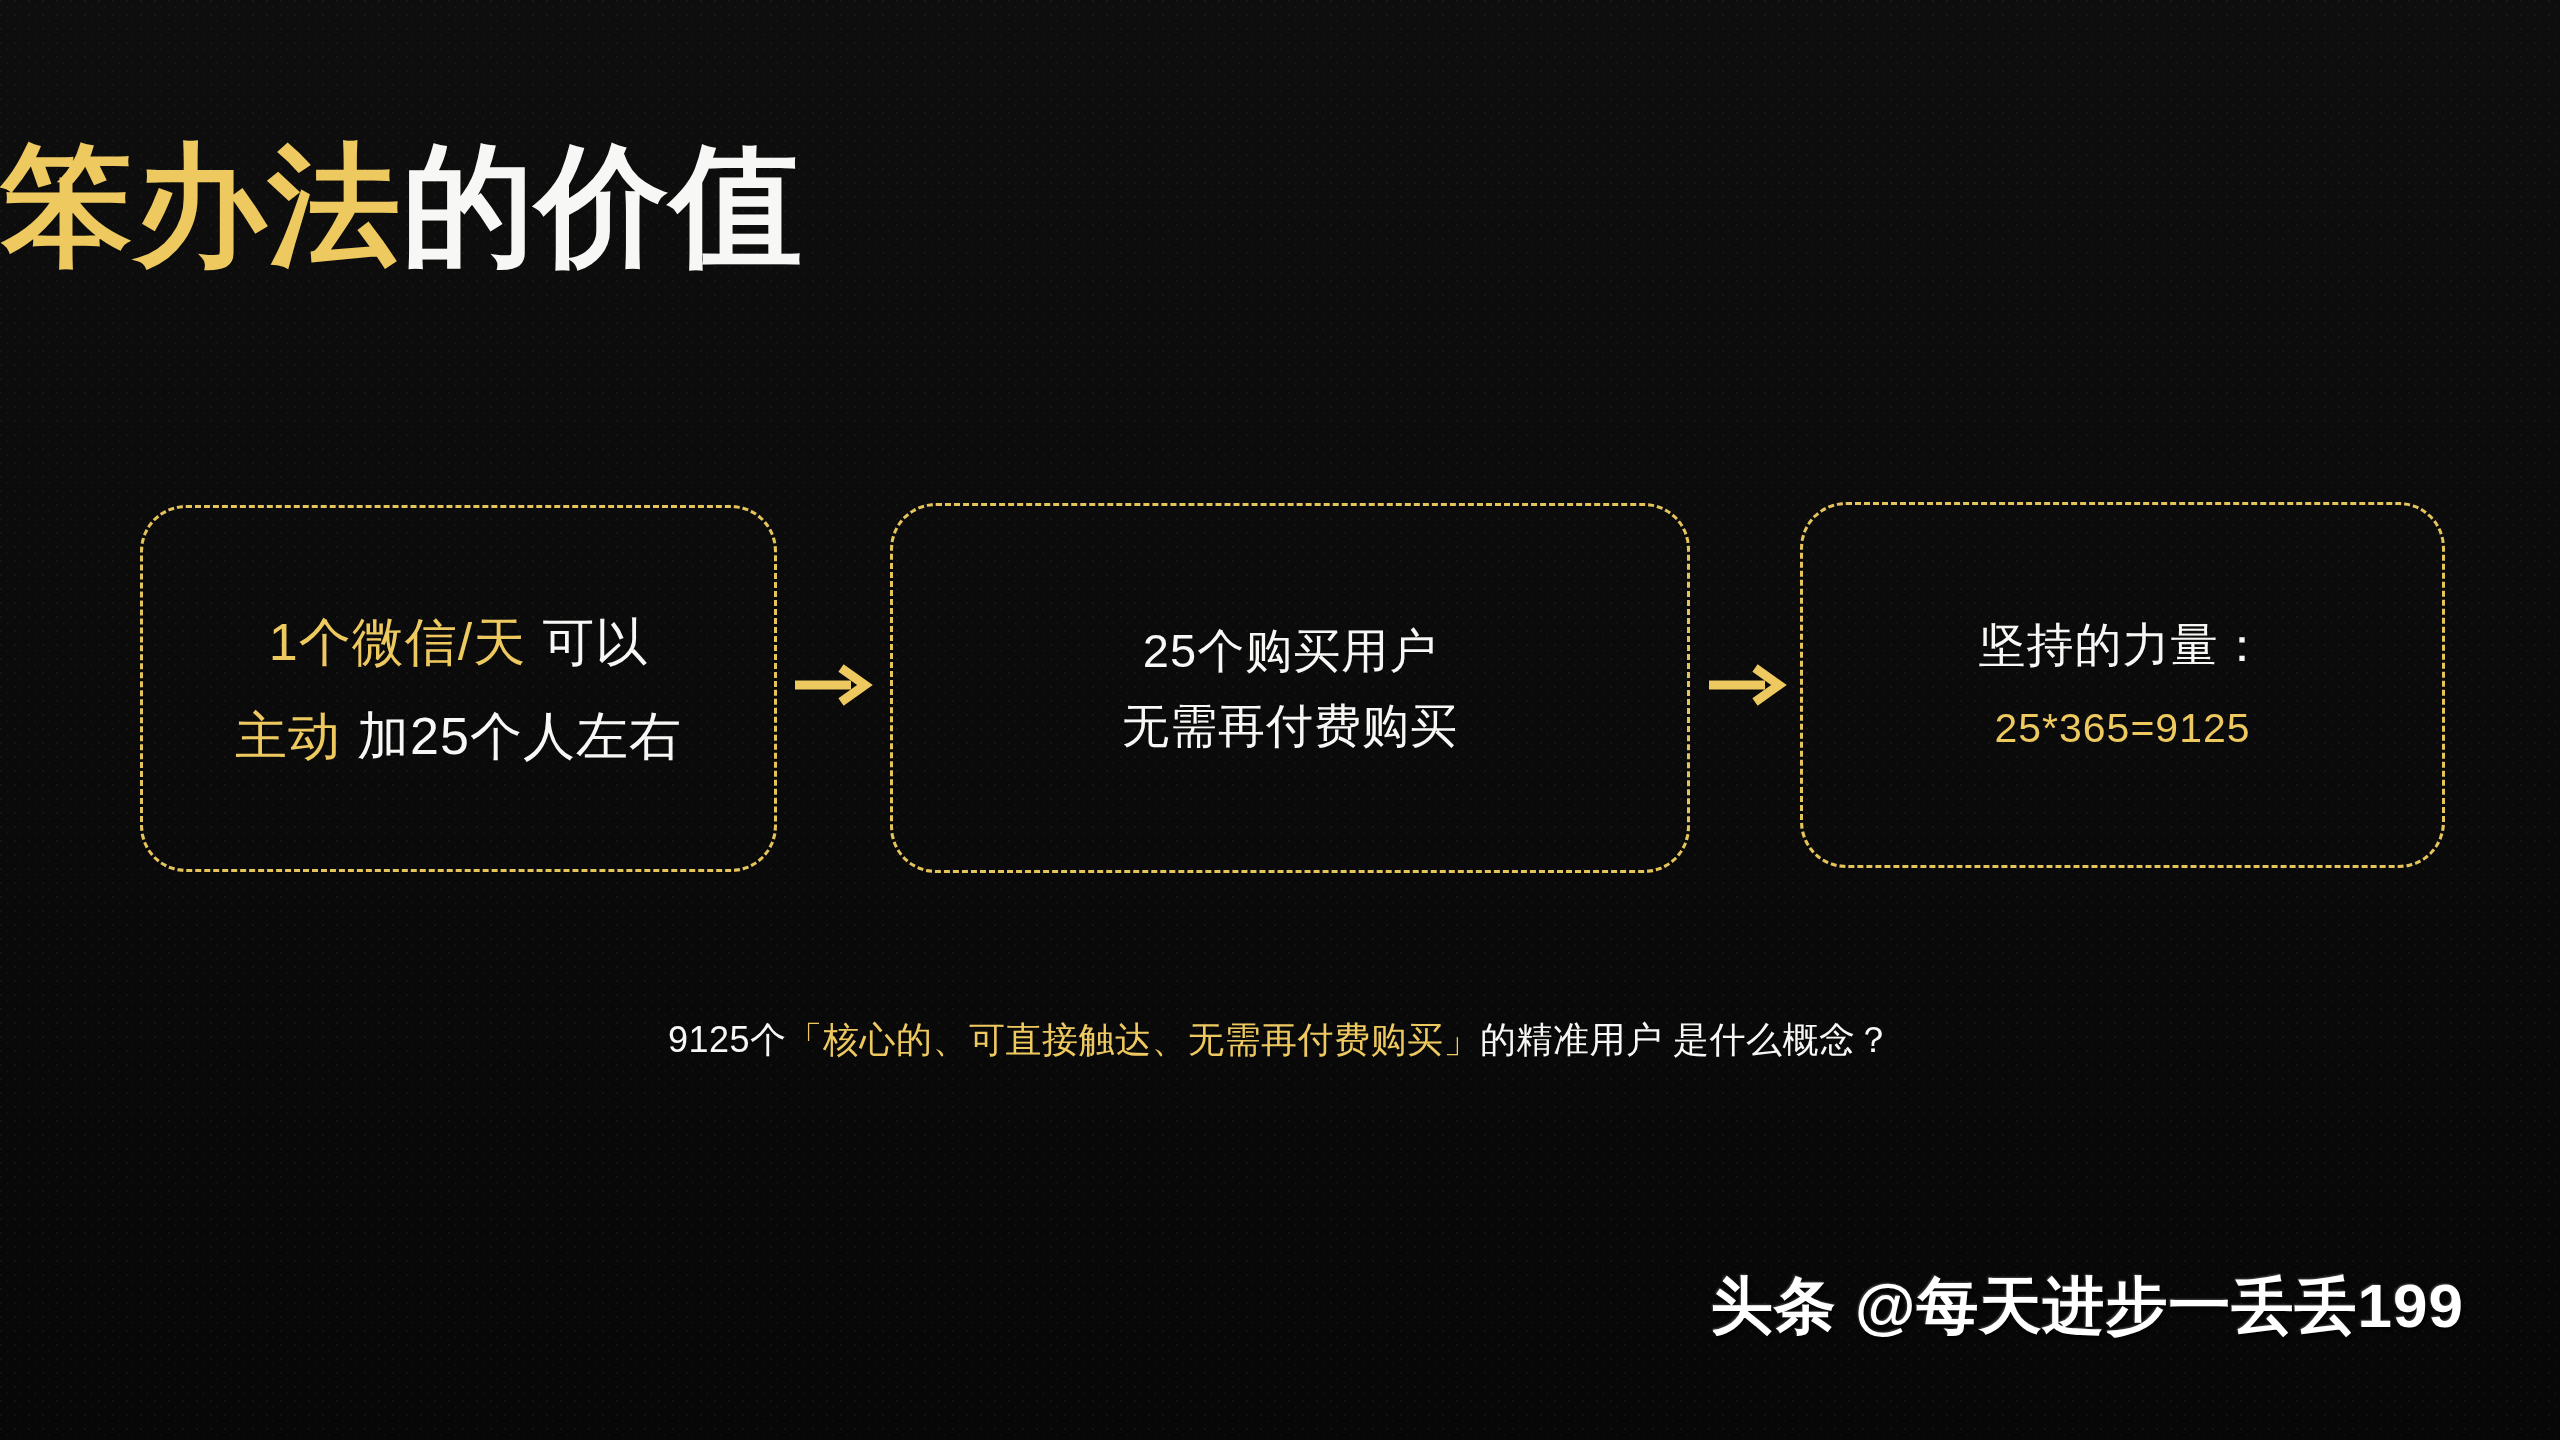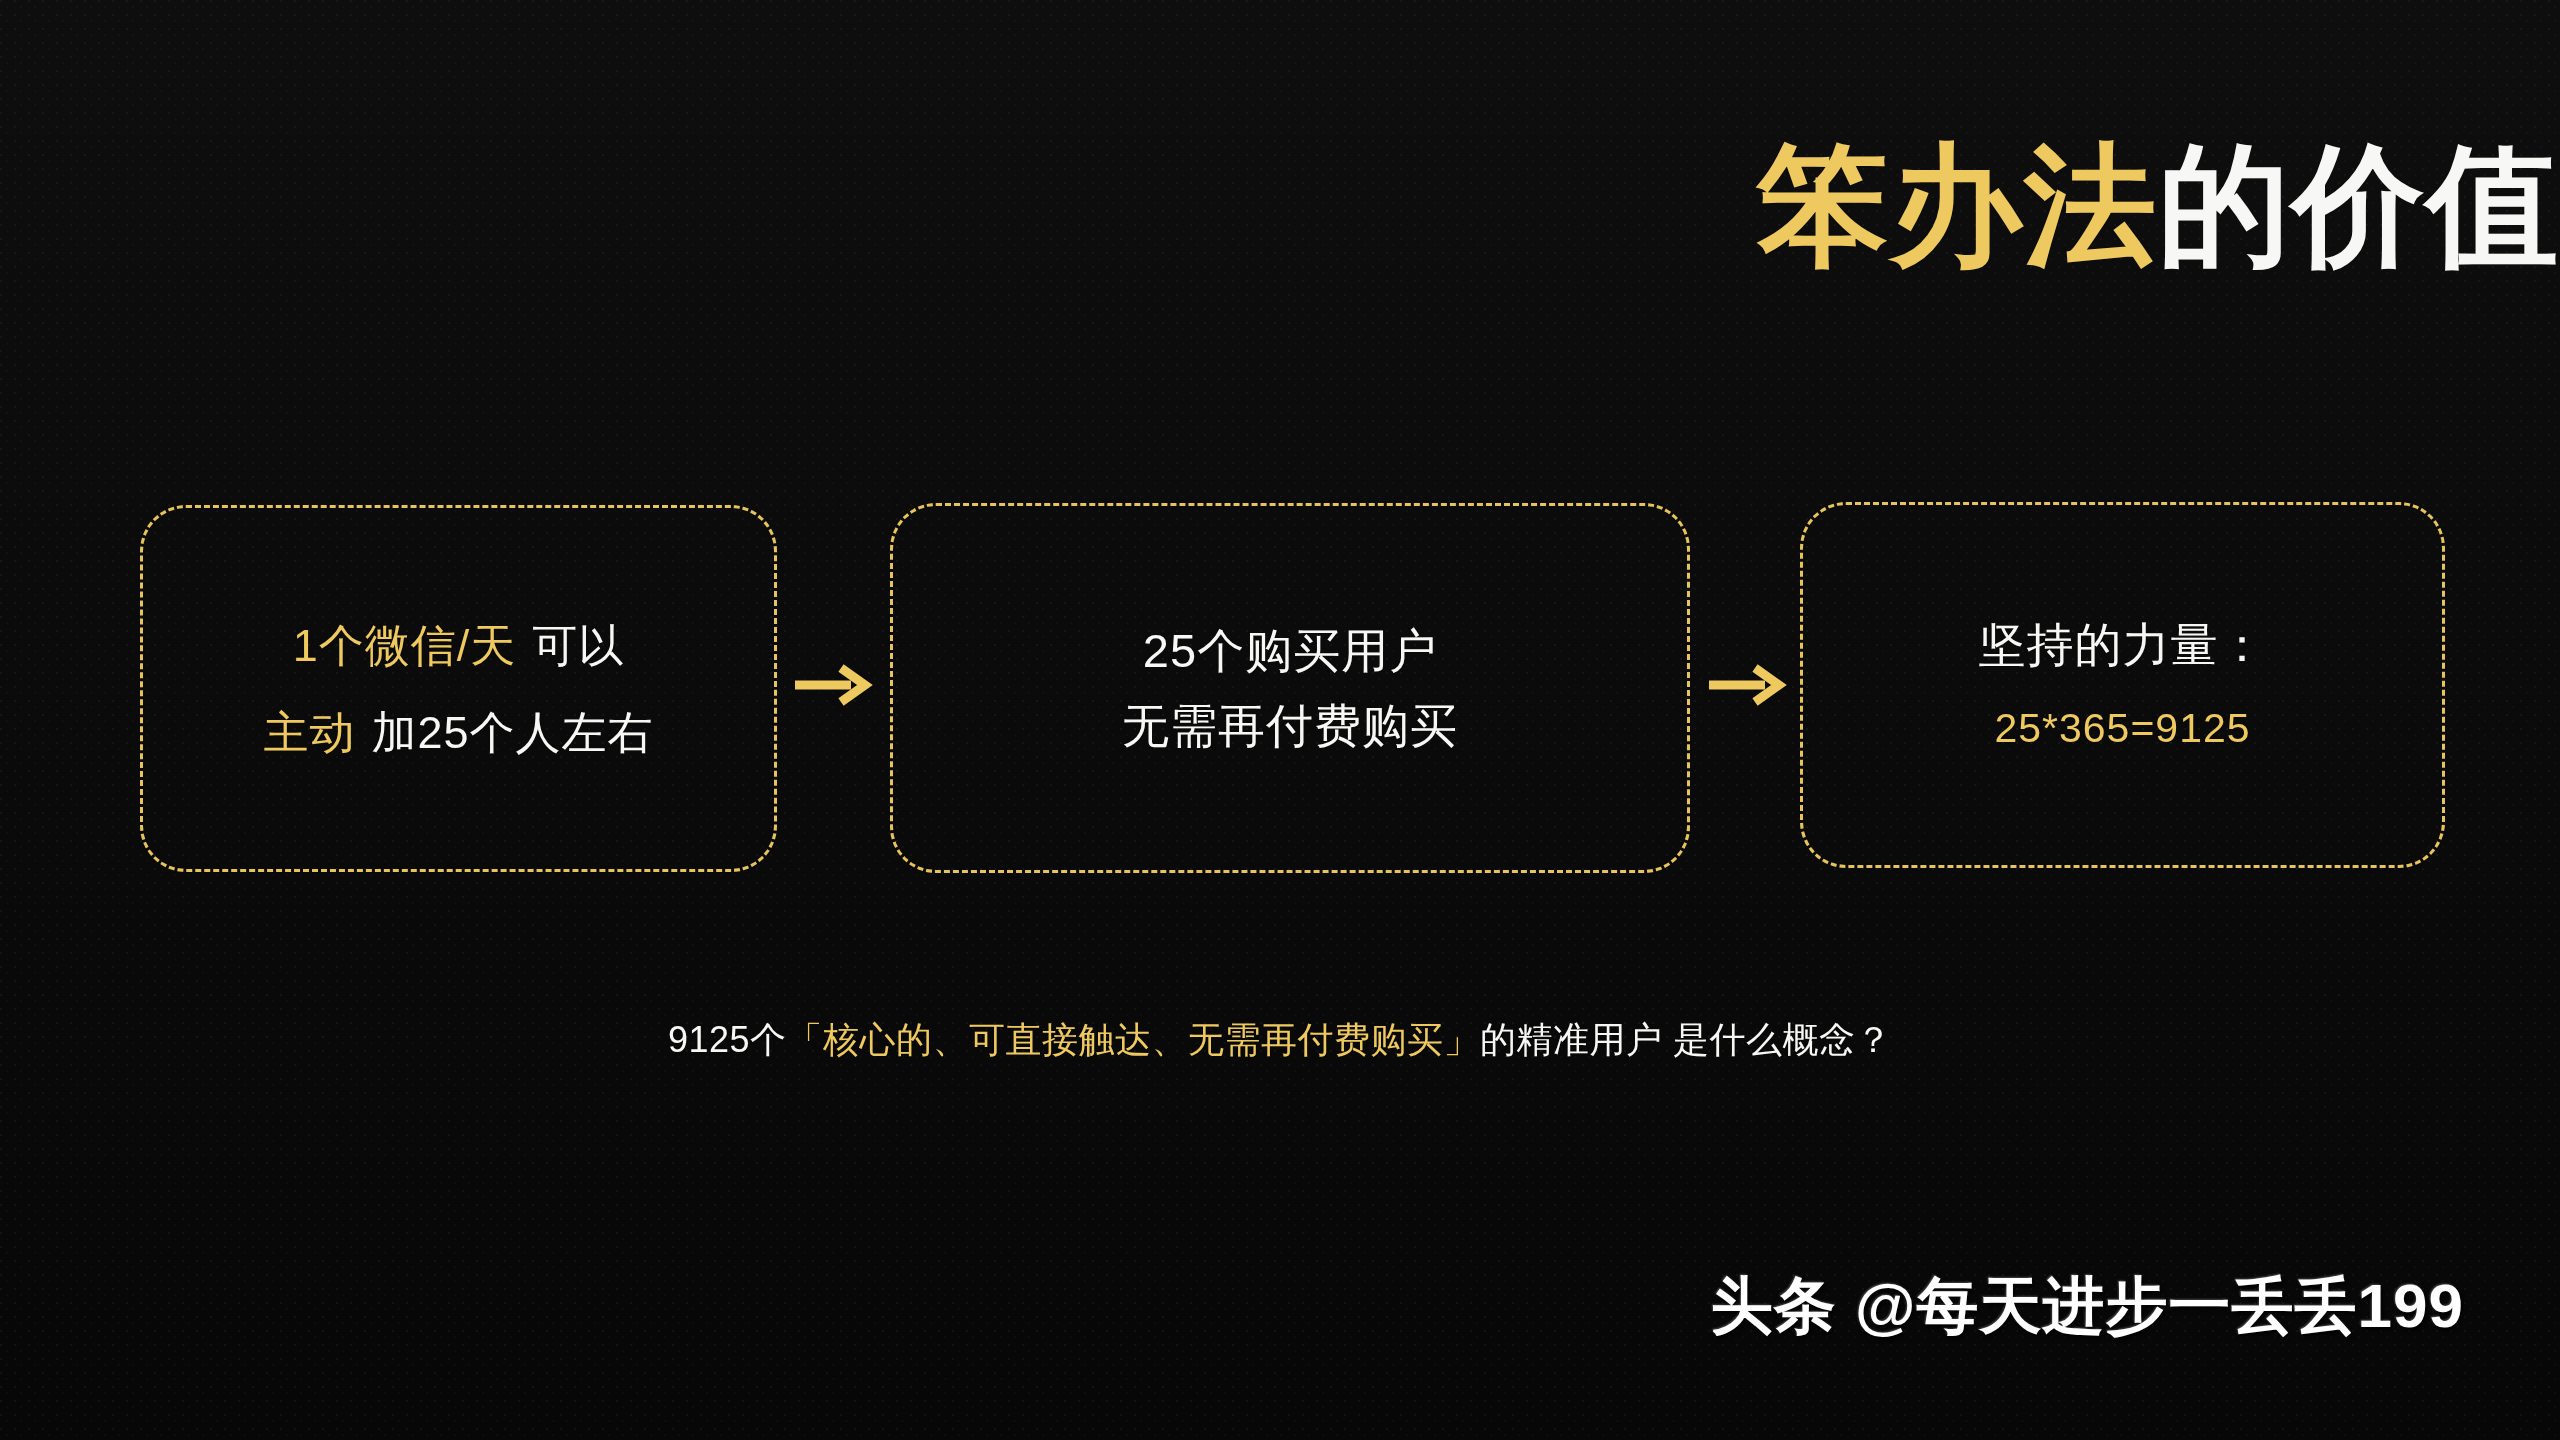--- a/index.html
+++ b/index.html
@@ -20,21 +20,21 @@
     overflow: hidden;
     font-family: "Liberation Sans", "DejaVu Sans", sans-serif;
   }
 
   
   #title {
     position: absolute;
     top: 128px;
     left: 0;
     width: 2560px;
-    text-align: right;
+    text-align: left;
     font-size: 132px;
     line-height: 1.18;
     font-weight: 700;
     letter-spacing: 2px;
     white-space: nowrap;
   }
   .gold { color: #eec95f; }
   .white { color: #f7f7f5; }
 
   
@@ -51,21 +51,21 @@
   #box1 { left: 140px;  top: 505px; width: 637px; height: 367px; }
   #box2 { left: 890px;  top: 503px; width: 800px; height: 370px; }
   #box3 { left: 1800px; top: 502px; width: 645px; height: 366px; }
 
   .box .line {
     white-space: nowrap;
     font-size: 46px;
     line-height: 1.0;
     letter-spacing: 1px;
   }
-  #box1 .line { margin: 21px 0; font-size: 45px; }
+  #box1 .line { margin: 21px 0; font-size: 52px; }
   #box2 .line { margin: 14px 0; font-size: 47px; }
   #box3 .line { margin: 20px 0; font-size: 47px; }
   #box3 .l-2 { font-size: 41px; }
 
   .sp { display: inline-block; width: 16px; }
 
   
   .arrow {
     position: absolute;
     width: 80px;

